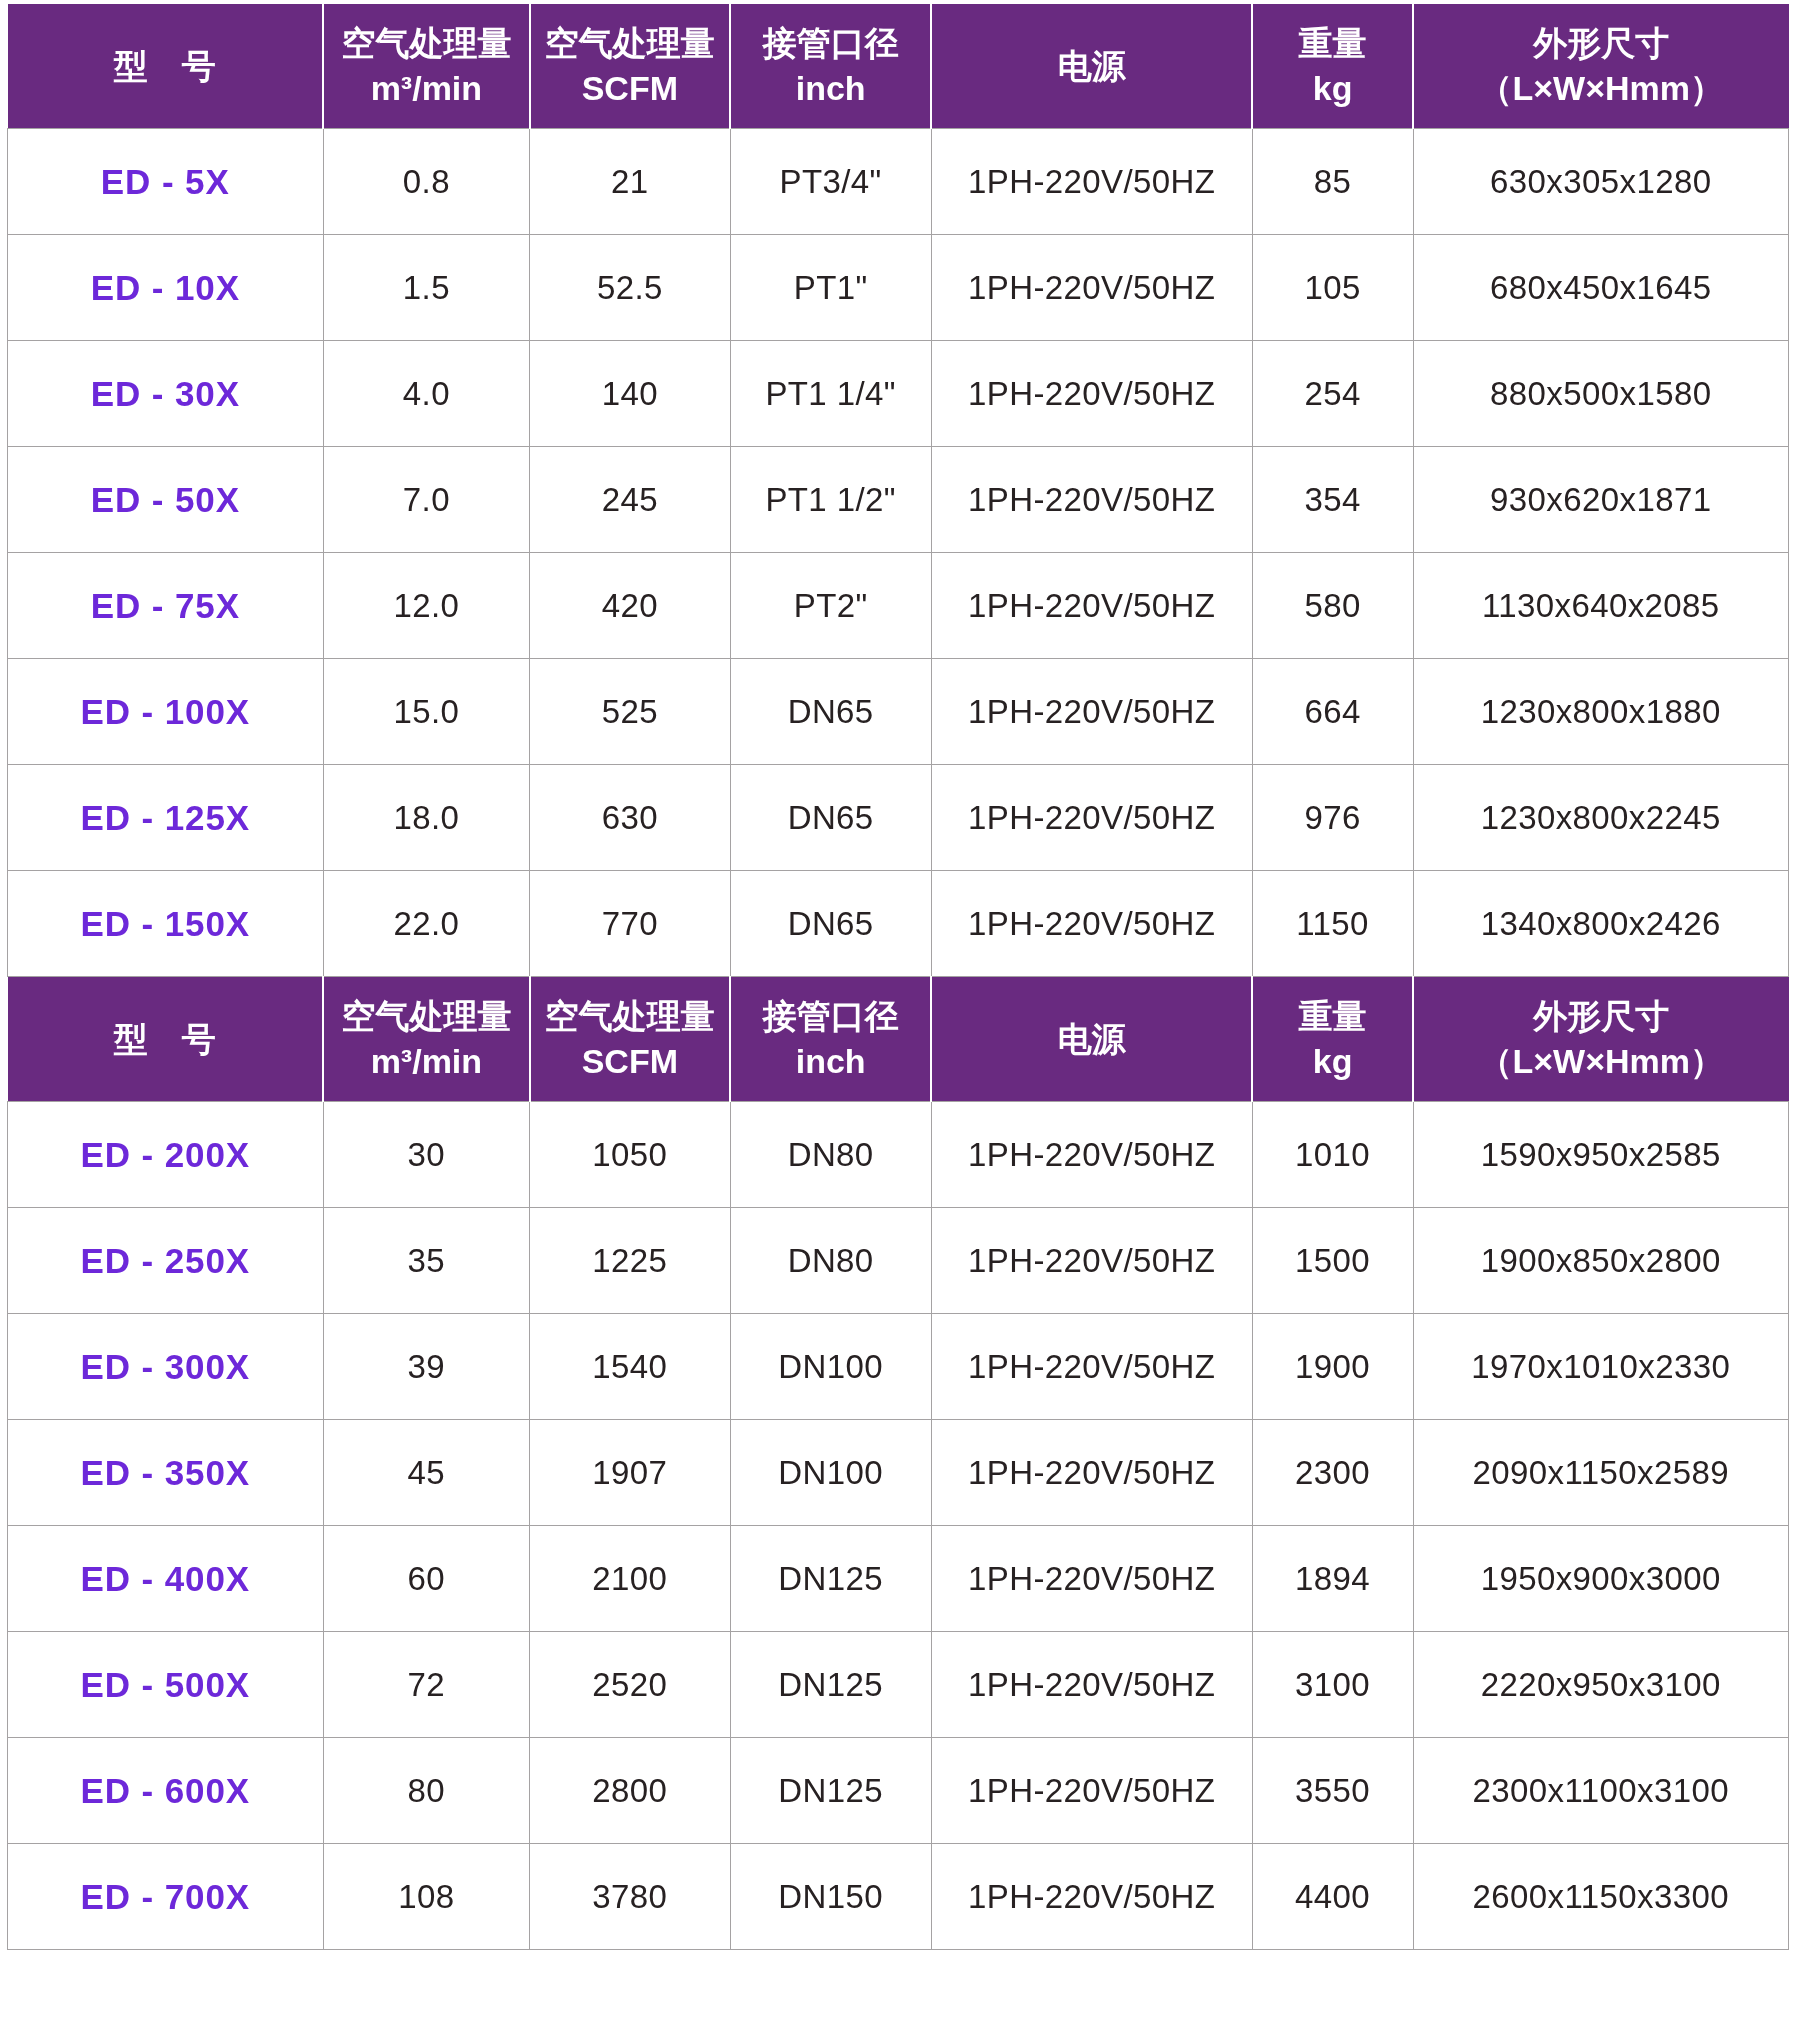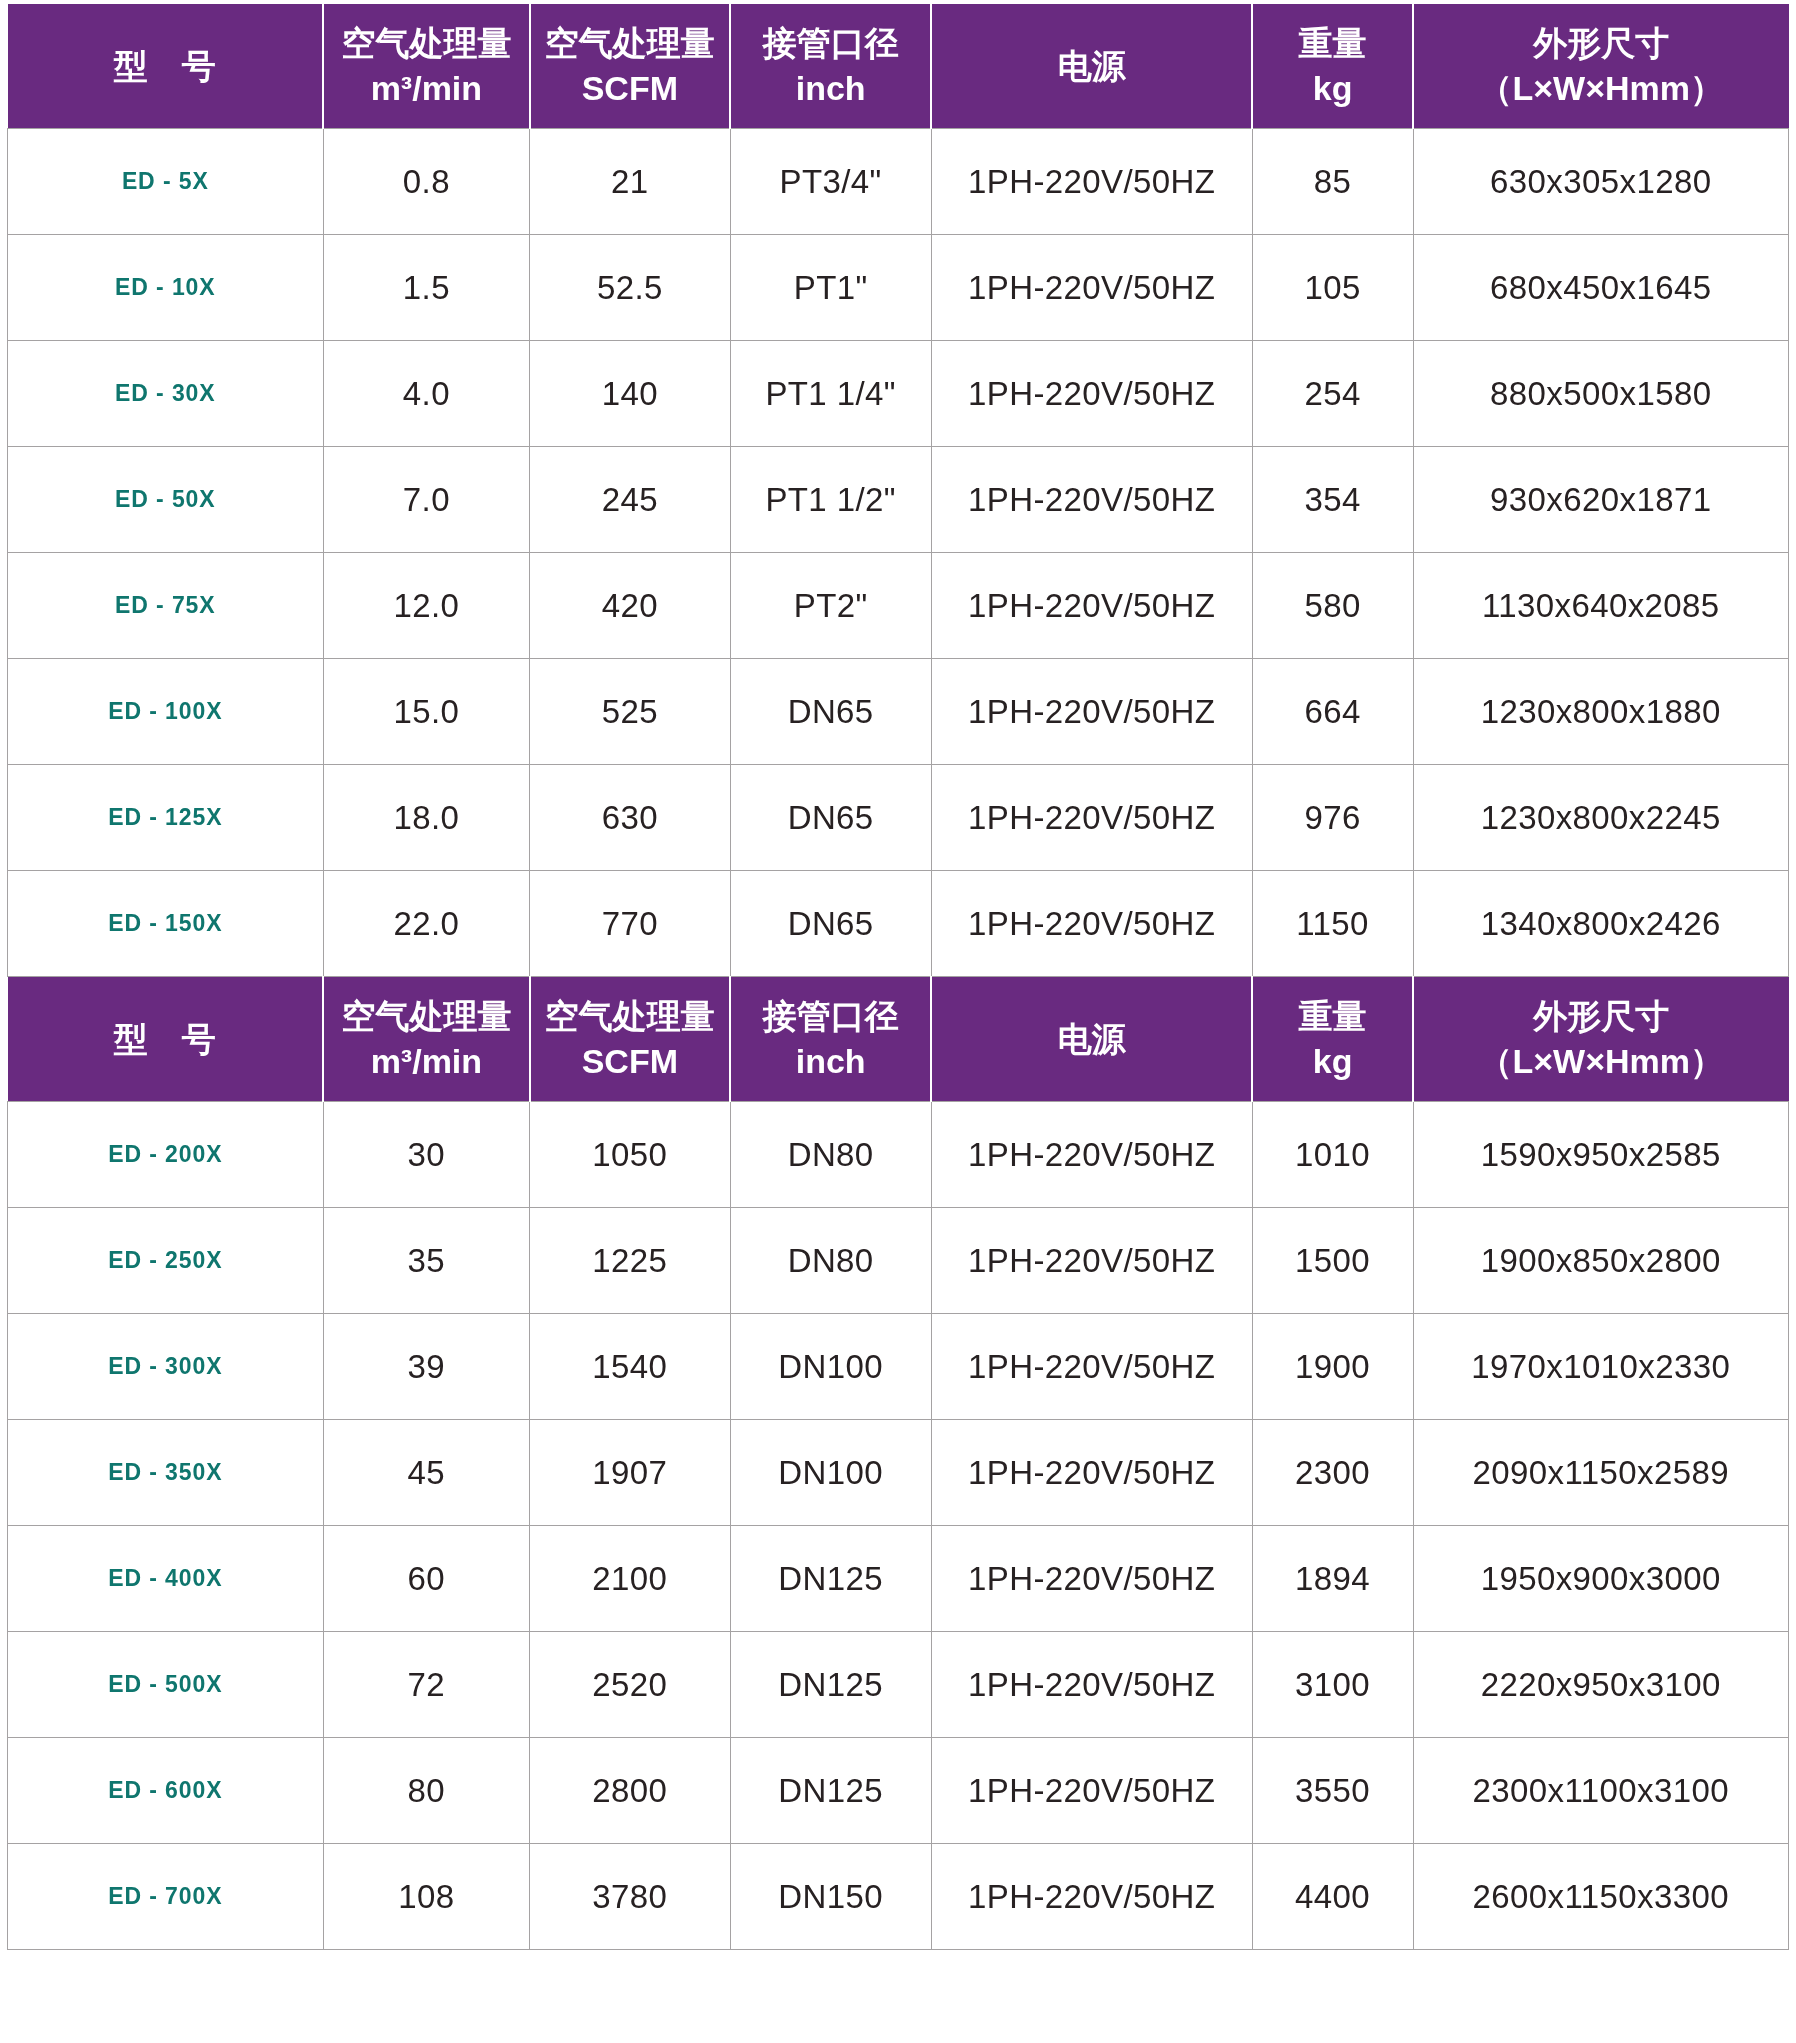--- a/index.html
+++ b/index.html
@@ -15,21 +15,21 @@
     height:124px;vertical-align:middle;text-align:center;
     padding:0;border:none;border-right:2.7px solid #ffffff;
   }
   th:last-child{border-right:none;}
   th .l2:empty{display:none;}
   td{
     height:105px;text-align:center;vertical-align:middle;
     font-size:33px;color:#272122;background:#ffffff;
     border:1.8px solid #a5a2a3;padding:0;letter-spacing:0.4px;
   }
-  td.model{color:#0f766e;font-weight:bold;font-size:23px;letter-spacing:0.9px;}
+  td.model{color:#6d28d9;font-weight:bold;font-size:35px;letter-spacing:0.9px;}
 </style>
 </head>
 <body>
 
 <div class="page">
   <table>
     <colgroup>
       <col style="width:17.72%">
       <col style="width:11.60%">
       <col style="width:11.25%">

